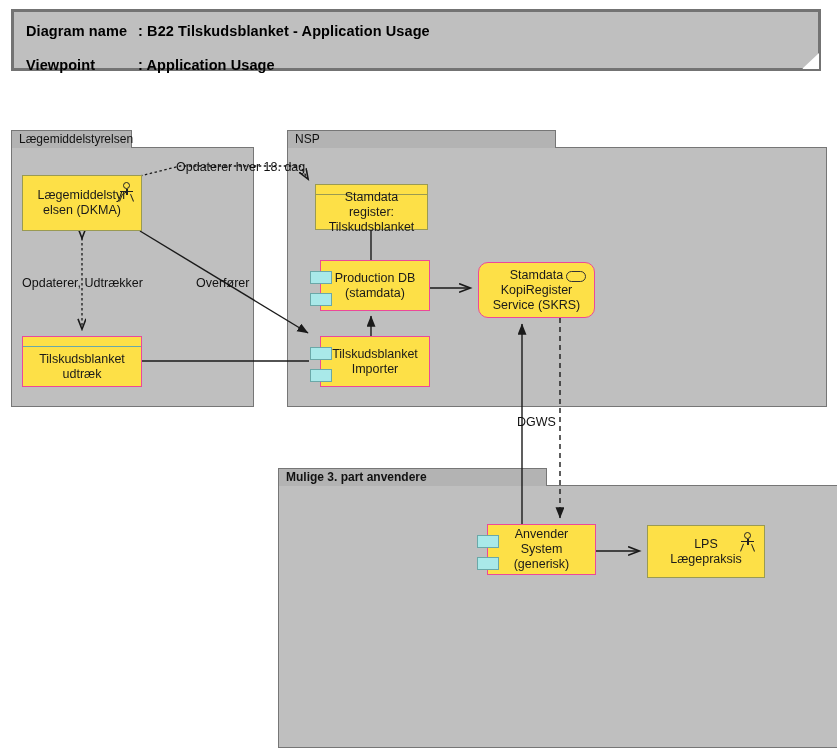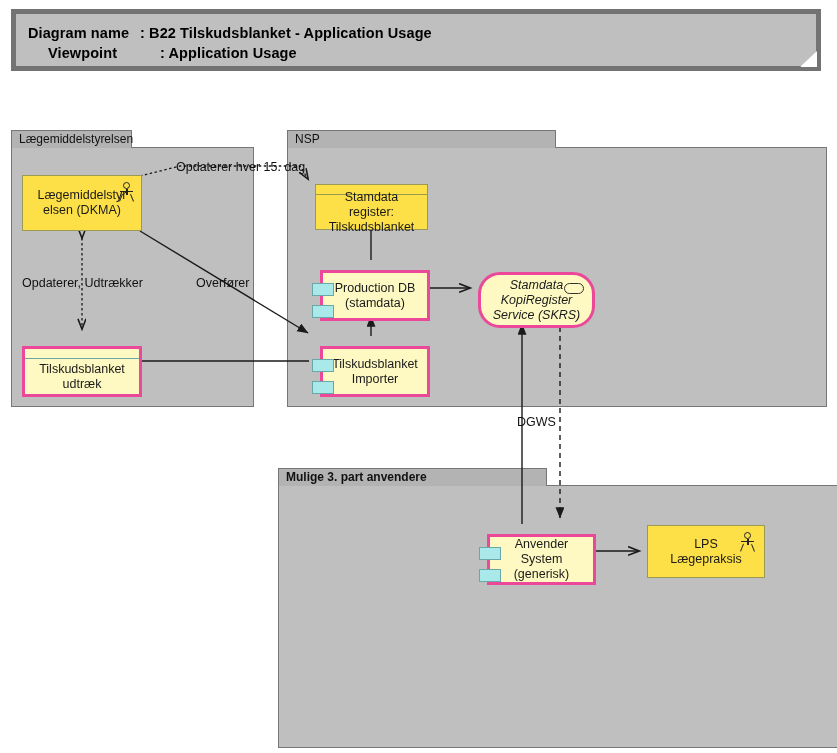--- a/index.html
+++ b/index.html
@@ -4,29 +4,29 @@
 <style>
   html,body{margin:0;padding:0;background:#ffffff;}
   body{width:837px;height:753px;position:relative;
        font-family:"Liberation Sans","DejaVu Sans",sans-serif;
        color:#1a1a1a;overflow:hidden;}
 
   .canvas{position:absolute;left:0;top:0;width:837px;height:753px;}
 
   
   .title-banner{position:absolute;left:11px;top:9px;width:810px;height:62px;
-      background:#bfbfbf;border:5px solid #737373;box-sizing:border-box;}
+      background:#bfbfbf;border:3px solid #737373;box-sizing:border-box;}
   .title-banner .fold{position:absolute;right:-1px;bottom:-1px;width:16px;height:16px;
       background:#ffffff;border-left:1px solid #6f6f6f;
       transform-origin:bottom right;
       clip-path:polygon(100% 0,100% 100%,0 100%);}
   .title-line{position:absolute;left:12px;font-weight:bold;font-size:14.5px;
       letter-spacing:.1px;white-space:pre;color:#000;}
   .title-line.l1{top:11px;}
-  .title-line.l2{top:31px;margin-left:20px;}
+  .title-line.l2{top:45px;}
   .tl-key{display:inline-block;}
   .tl-k1{width:112px;}
   .tl-k2{width:112px;}
 
   
   .group{position:absolute;box-sizing:border-box;}
   .group .gbody{position:absolute;left:0;right:0;bottom:0;top:17px;
       background:#bfbfbf;border:1px solid #767676;box-sizing:border-box;}
   .group .gtab{position:absolute;left:0;top:0;height:18px;
       background:#b3b3b3;border:1px solid #767676;border-bottom:none;
@@ -40,38 +40,38 @@
   #group-third{left:278px;top:468px;width:564px;height:280px;font-weight:bold;}
   #group-third .gtab{width:269px;}
 
   
   .node{position:absolute;box-sizing:border-box;display:flex;
       align-items:center;justify-content:center;text-align:center;
       font-size:12.5px;line-height:15px;z-index:5;}
   .node .label{padding:0 6px;white-space:pre-line;}
 
   .biz{background:#fde047;border:1px solid #9a9a52;}
-  .app{background:#fef9c3;border:3px solid #ec4899;margin-top:10px;}
+  .app{background:#fde047;border:1px solid #ec4899;}
 
   
   .dataobj{align-items:flex-start;}
   .dataobj .hdr{position:absolute;left:0;right:0;top:0;height:10px;
       border-bottom:1px solid #9a9a52;box-sizing:border-box;}
   .app.dataobj .hdr{border-bottom:1px solid #6aa8a8;}
   .dataobj .label{position:absolute;left:0;right:0;top:10px;bottom:0;
       display:flex;align-items:center;justify-content:center;}
 
   
   .comp .tab{position:absolute;left:-11px;width:22px;height:13px;
       background:#a9e9e9;border:1px solid #6aa8a8;box-sizing:border-box;}
   .comp .tab.t1{top:10px;}
   .comp .tab.t2{top:32px;}
 
   
-  .service{border-radius:22px;font-style:italic;}
+  .service{border-radius:10px;}
   .service .oval{position:absolute;right:8px;top:8px;width:20px;height:11px;
       border:1.3px solid #333;border-radius:6px;box-sizing:border-box;}
 
   
   .actor{position:absolute;width:16px;height:20px;}
   .actor .head{position:absolute;left:4px;top:0;width:7px;height:7px;
       border:1.3px solid #222;border-radius:50%;box-sizing:border-box;}
   .actor .body{position:absolute;left:7.2px;top:7px;width:1.4px;height:6px;background:#222;}
   .actor .arms{position:absolute;left:1px;top:9px;width:13px;height:1.4px;background:#222;}
   .actor .legL{position:absolute;left:3px;top:12px;width:1.4px;height:8px;background:#222;
@@ -166,21 +166,21 @@
      SKRS (long vertical solid up) --&gt;
     <path class="sld" d="M522,524 L522,324" marker-end="url(#arrowFilled)"></path>
 
      Anvender System (long dashed down) --&gt;
     <path class="dsh" d="M560,318 L560,518" marker-end="url(#arrowFilled)"></path>
 
      LPS --&gt;
     <path class="sld" d="M596,551 L639,551" marker-end="url(#arrowOpen)"></path>
   </svg>
 
-  <div class="conn-label" id="lbl-14dag">Opdaterer hver 15. dag</div>
+  <div class="conn-label" id="lbl-14dag">Opdaterer hver 18. dag</div>
   <div class="conn-label" id="lbl-opdaterer">Opdaterer, Udtrækker</div>
   <div class="conn-label" id="lbl-overfoerer">Overfører</div>
   <div class="conn-label" id="lbl-dgws">DGWS</div>
 
   <div class="node biz" id="node-dkma">
     <div class="label">Lægemiddelstyr
 elsen (DKMA)</div>
     <div class="actor" style="right:6px;top:6px;">
       <div class="head"></div>
         <div class="body"></div>

